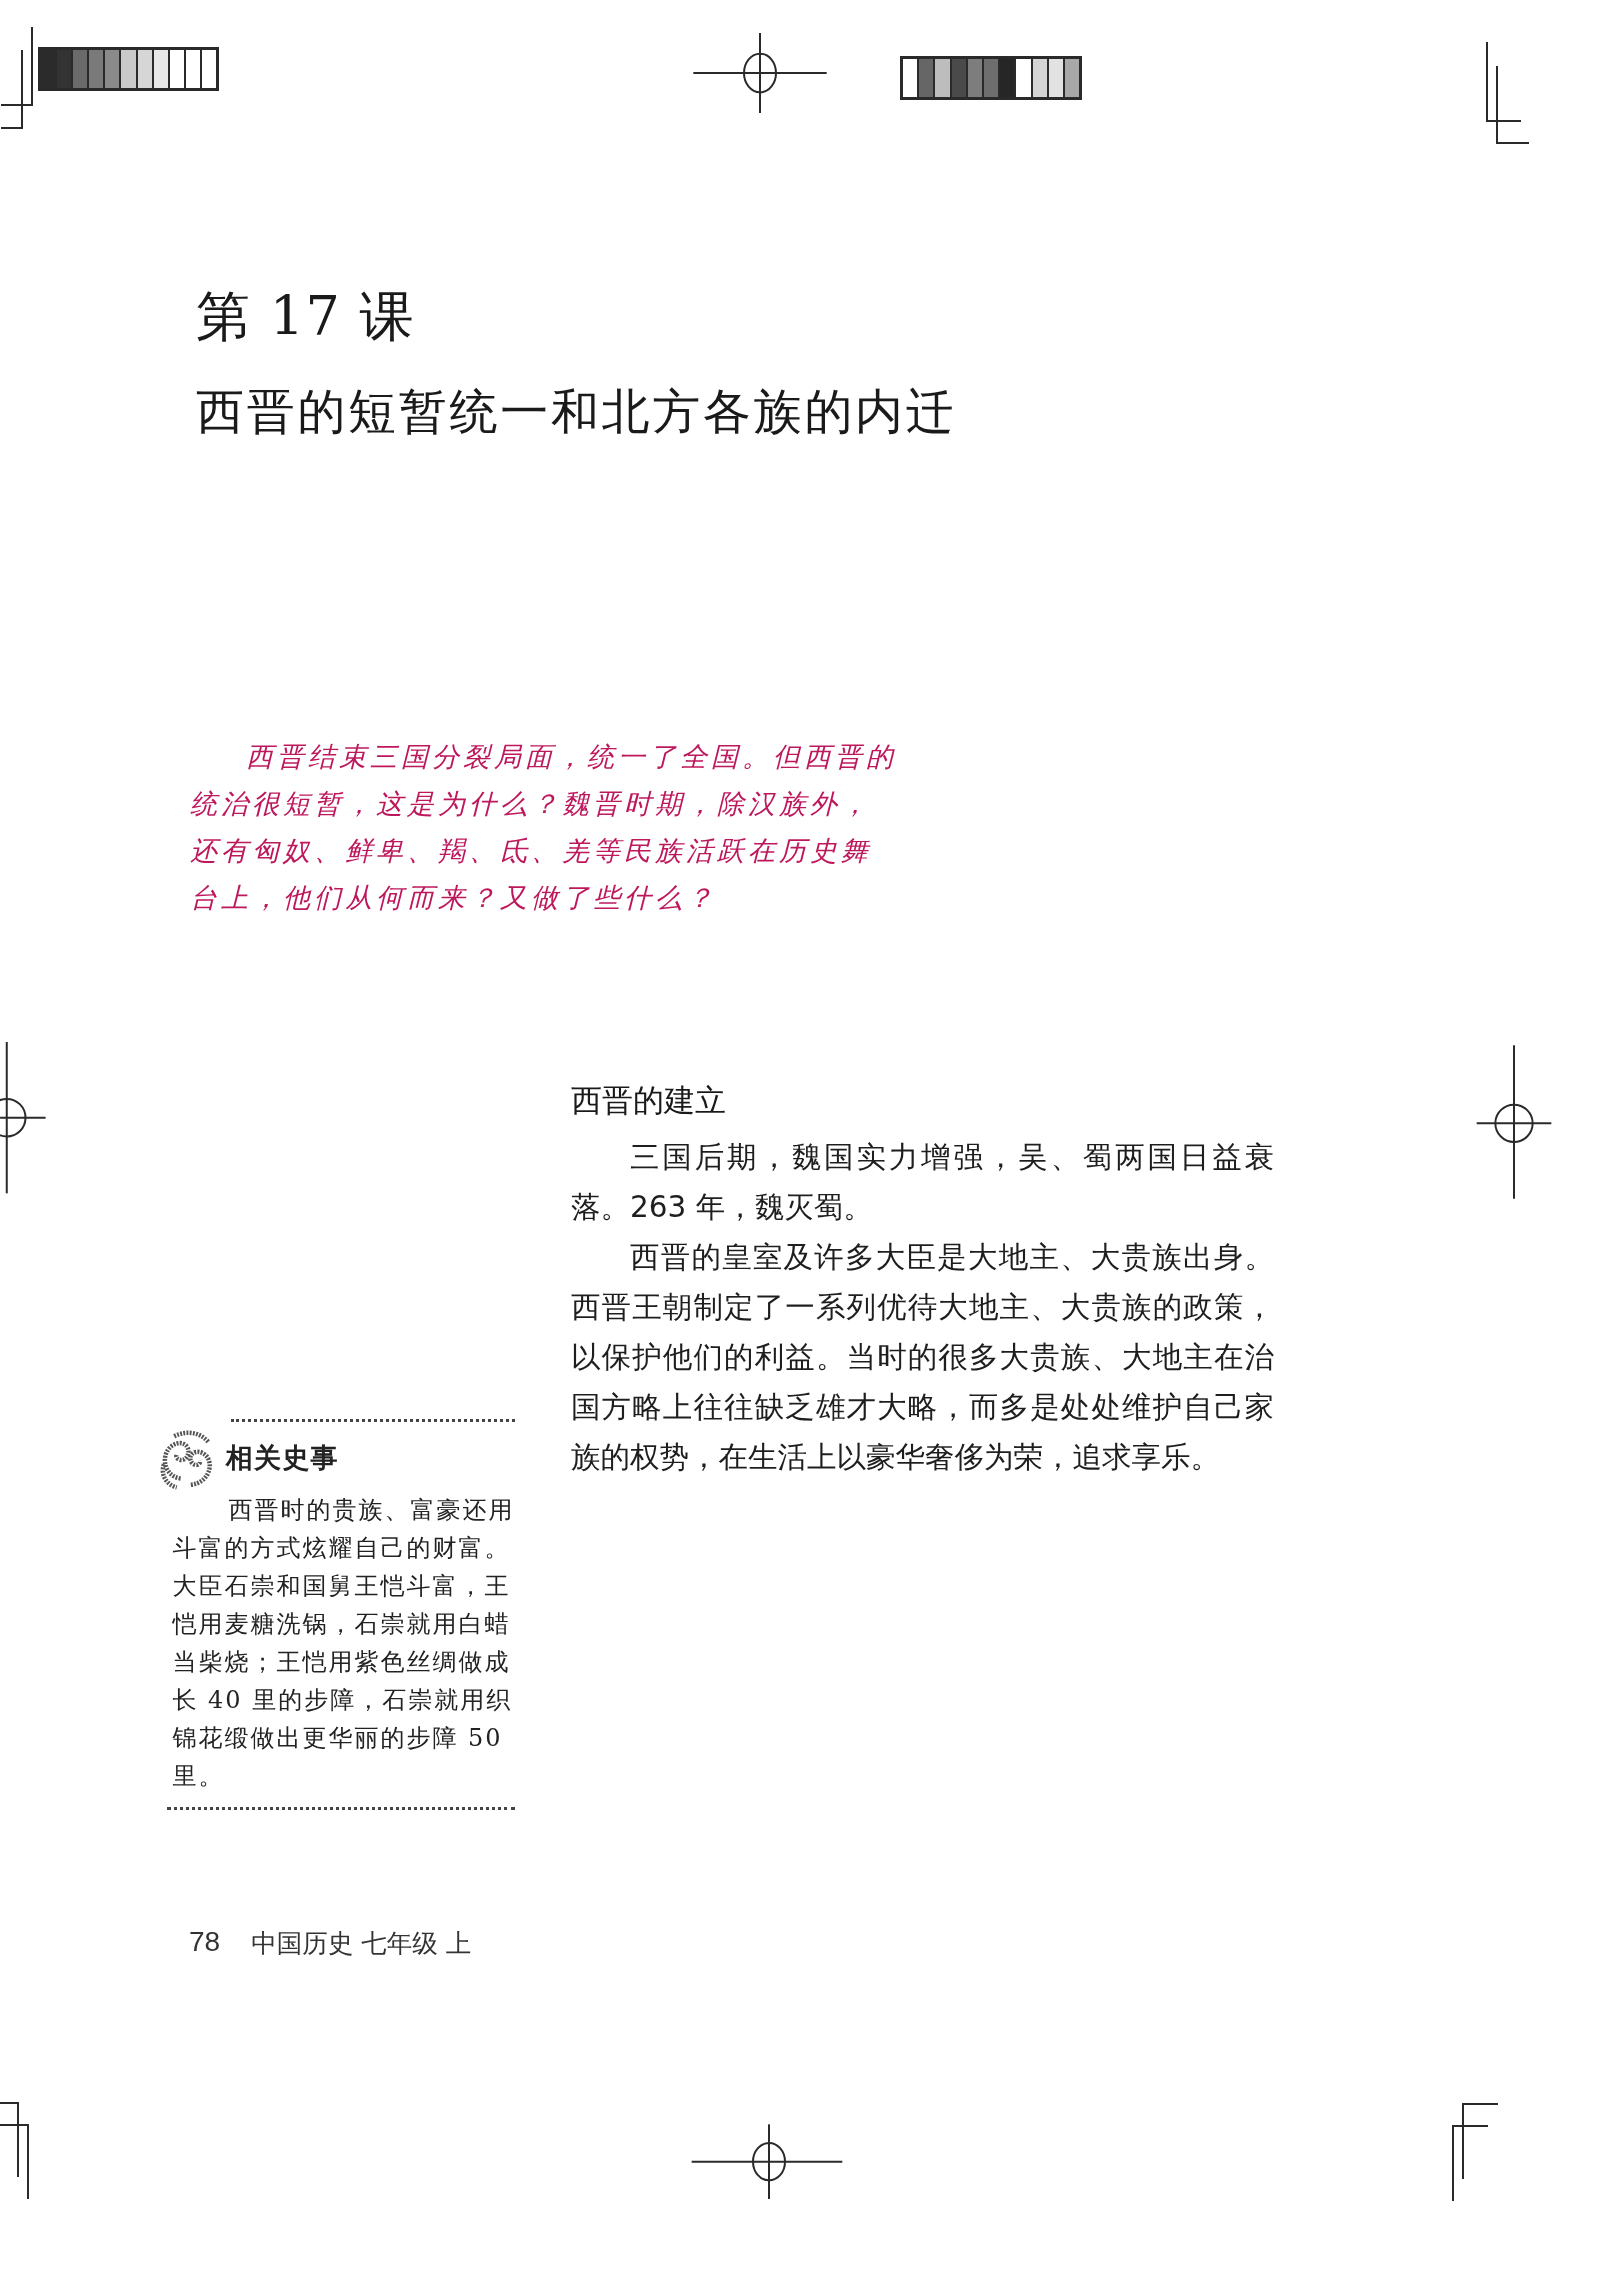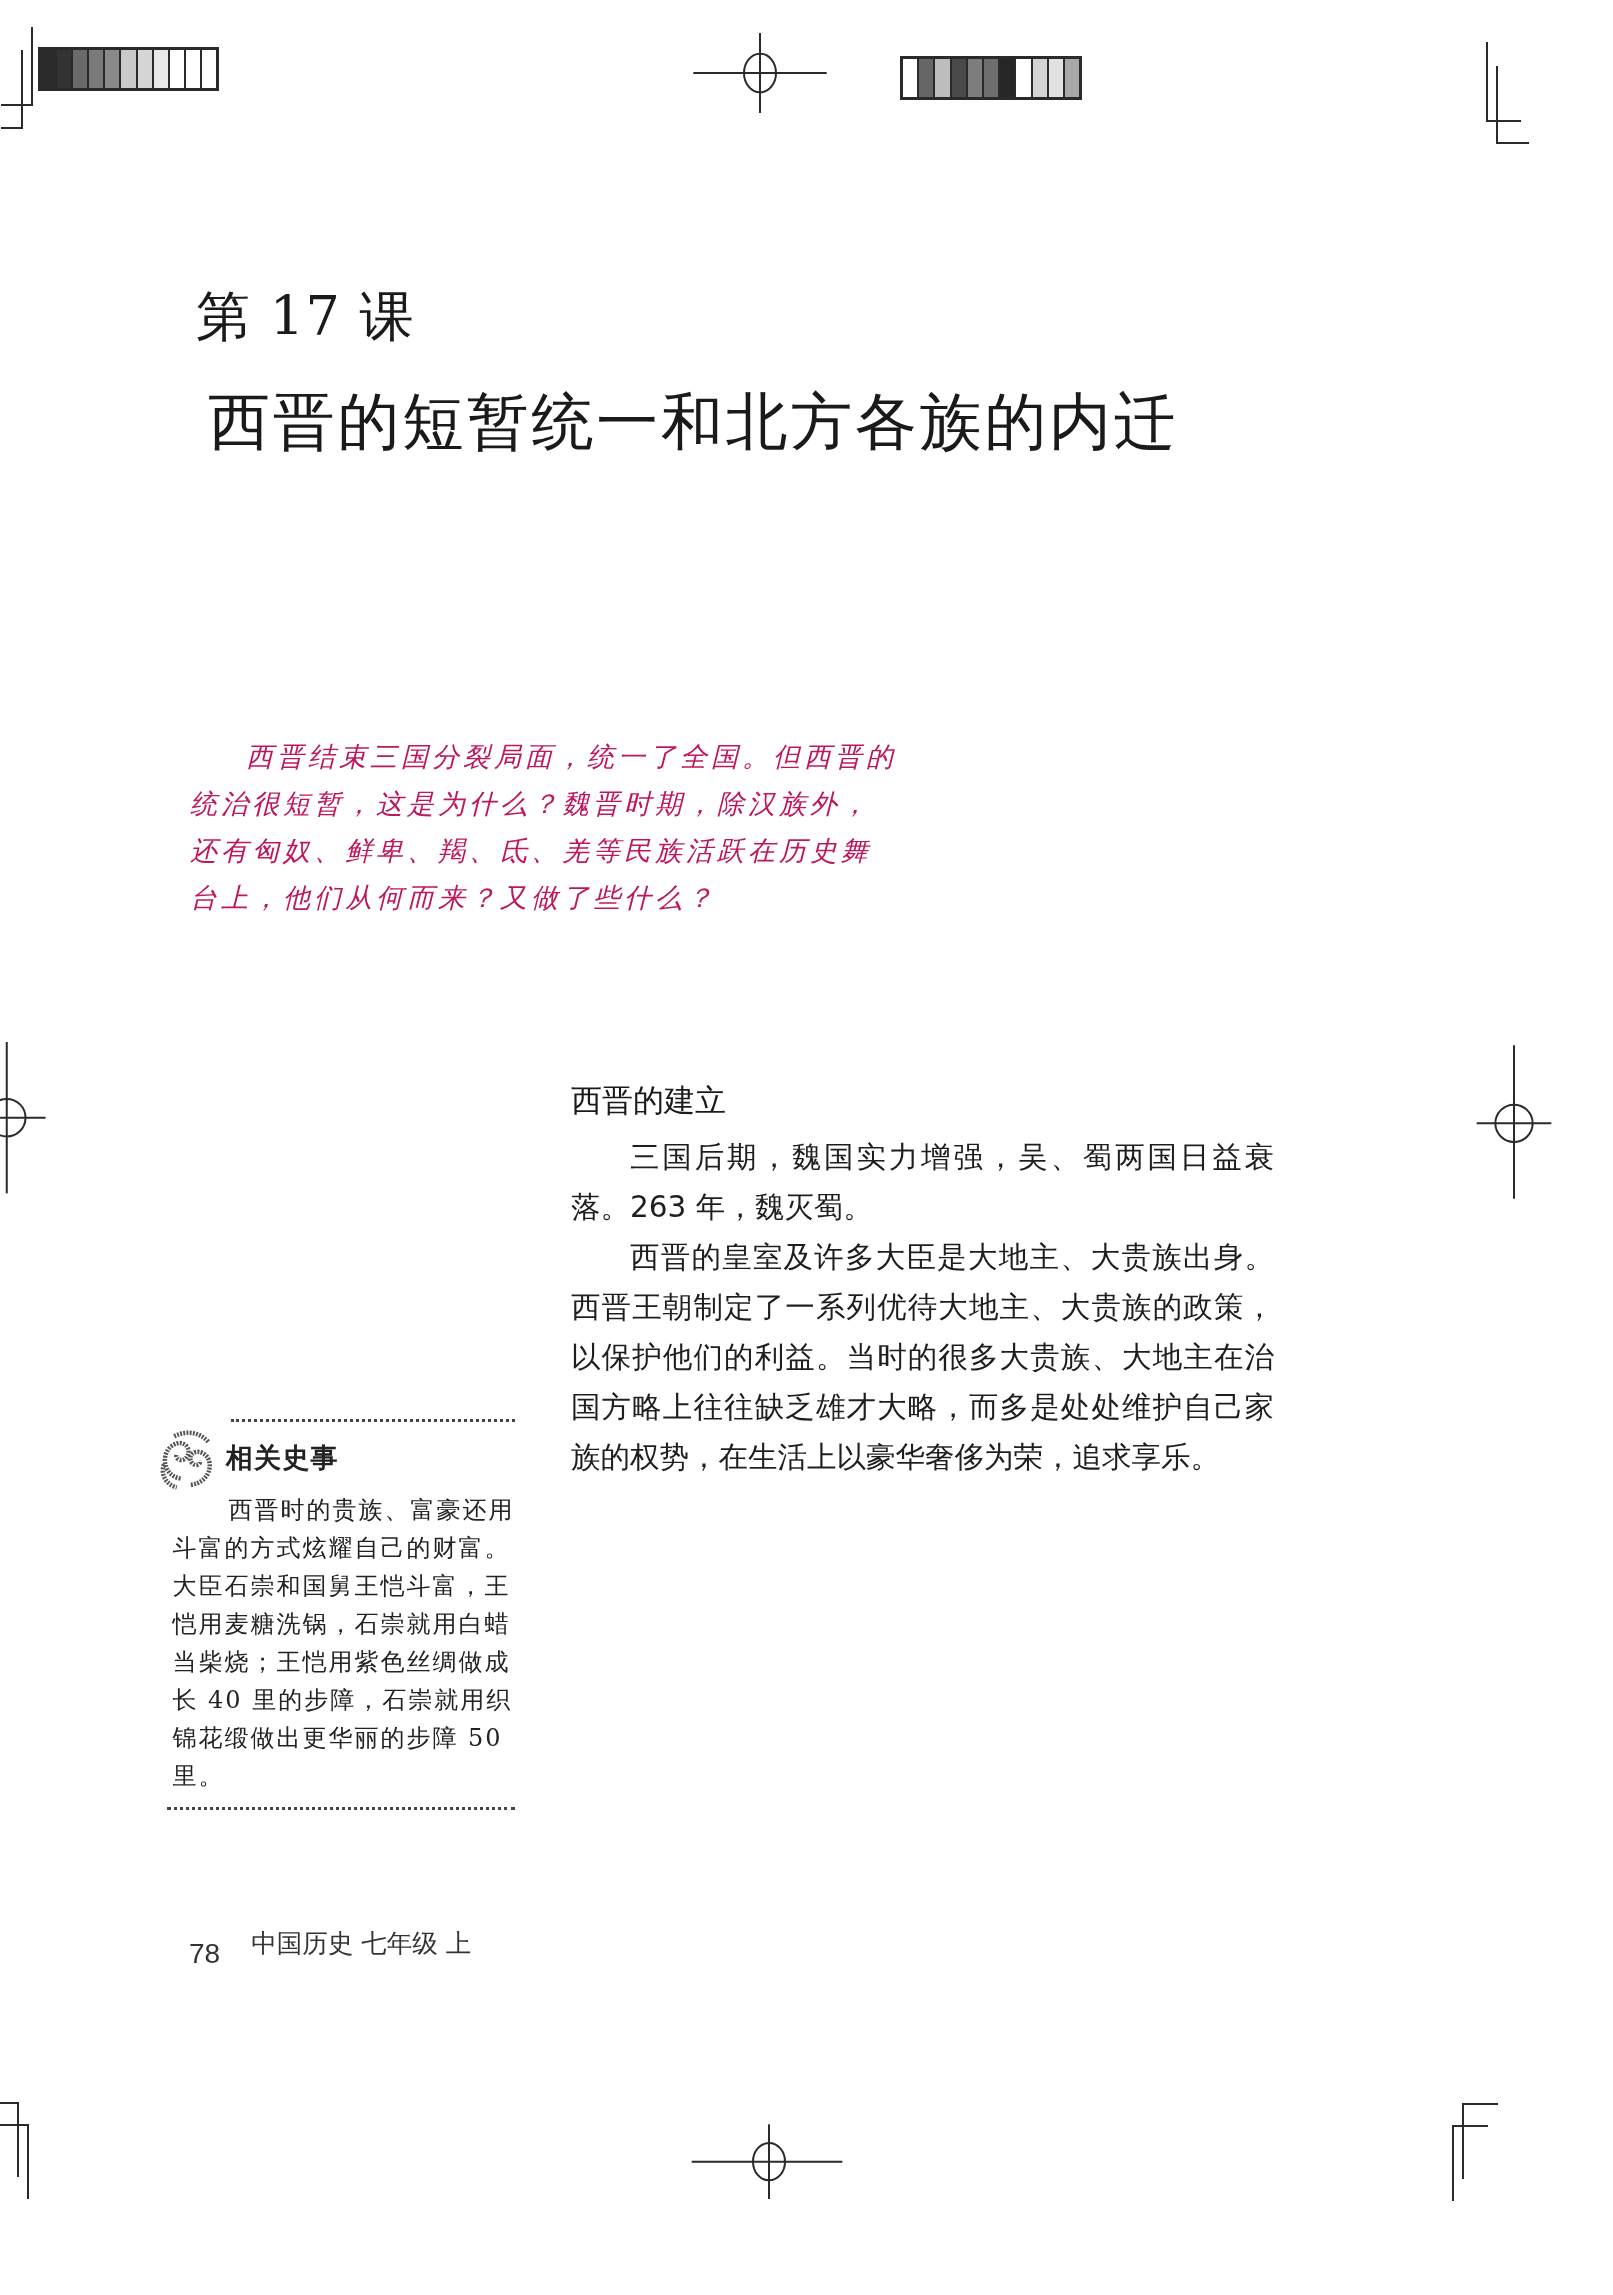--- a/index.html
+++ b/index.html
@@ -13,21 +13,21 @@
   
   .colorbar { position: absolute; display: flex; border: 3.3px solid #2a2a2a; box-sizing: border-box; height: 44px; }
   .colorbar .cell { flex: 1; border-right: 2px solid #2a2a2a; }
   .colorbar .cell:last-child { border-right: none; }
 
   
   .reg { position: absolute; }
 
   
   .lesson-no { position: absolute; left: 196px; top: 281px; font-size: 54px; letter-spacing: 1.3px; color: #1a1a1a; }
-  .lesson-title { position: absolute; left: 208px; top: 380px; font-size: 62px; letter-spacing: 2.7px; color: #1a1a1a; white-space: nowrap; }
+  .lesson-title { position: absolute; left: 196px; top: 380px; font-size: 48px; letter-spacing: 2.7px; color: #1a1a1a; white-space: nowrap; }
 
   
   .intro { position: absolute; left: 190px; top: 733px; width: 710px; font-size: 27px; line-height: 47px; letter-spacing: 4px; color: #be185d; font-family: "DejaVu Sans", "Liberation Sans", sans-serif; font-style: italic; }
   .intro p { margin: 0; text-indent: 56px; }
 
   
   .section-title { position: absolute; left: 571px; top: 1080px; font-size: 31px; color: #1a1a1a; font-family: "DejaVu Sans", sans-serif; }
   .main { position: absolute; left: 571px; top: 1132px; width: 703px; font-size: 29.5px; line-height: 50px; color: #1e1e1e; font-family: "DejaVu Sans", "Liberation Sans", sans-serif; text-align: justify; }
   .main p { margin: 0; text-indent: 59px; }
 
@@ -35,21 +35,21 @@
   .sidebar { position: absolute; left: 167px; top: 1419px; width: 348px; }
   .dots { height: 0; border-top: 3.3px dotted #444; }
   .side-head { display: flex; align-items: center; margin-top: 4px; }
   .side-icon { width: 64px; height: 64px; margin-left: -12px; margin-right: 6.7px; }
   .side-title { font-size: 27px; font-weight: bold; font-family: "DejaVu Sans", sans-serif; color: #222; letter-spacing: 1.3px; }
   .side-body { font-size: 24px; line-height: 38px; letter-spacing: 2px; color: #222; margin: 1.3px 0 12px 5.4px; }
   .side-body p { margin: 0; text-indent: 56px; }
 
   
   .footer { position: absolute; left: 189px; top: 1926px; font-size: 25.5px; color: #333; display: flex; gap: 31px; font-family: "DejaVu Sans", sans-serif; }
-  .footer .pg { font-family: "Liberation Sans", sans-serif; font-size: 28px; margin-top: 12px; }
+  .footer .pg { font-family: "Liberation Sans", sans-serif; font-size: 28px; }
 </style>
 </head>
 <body>
 
 <div class="line" style="left:31px;top:27px;width:2px;height:79px;"></div>
 <div class="line" style="left:1.3px;top:104px;width:31px;height:2px;"></div>
 <div class="line" style="left:21px;top:50px;width:2px;height:79px;"></div>
 <div class="line" style="left:1.3px;top:127px;width:21px;height:2px;"></div>
 
 <div class="colorbar" id="cb-left" style="left:38px;top:47px;width:181px;">

